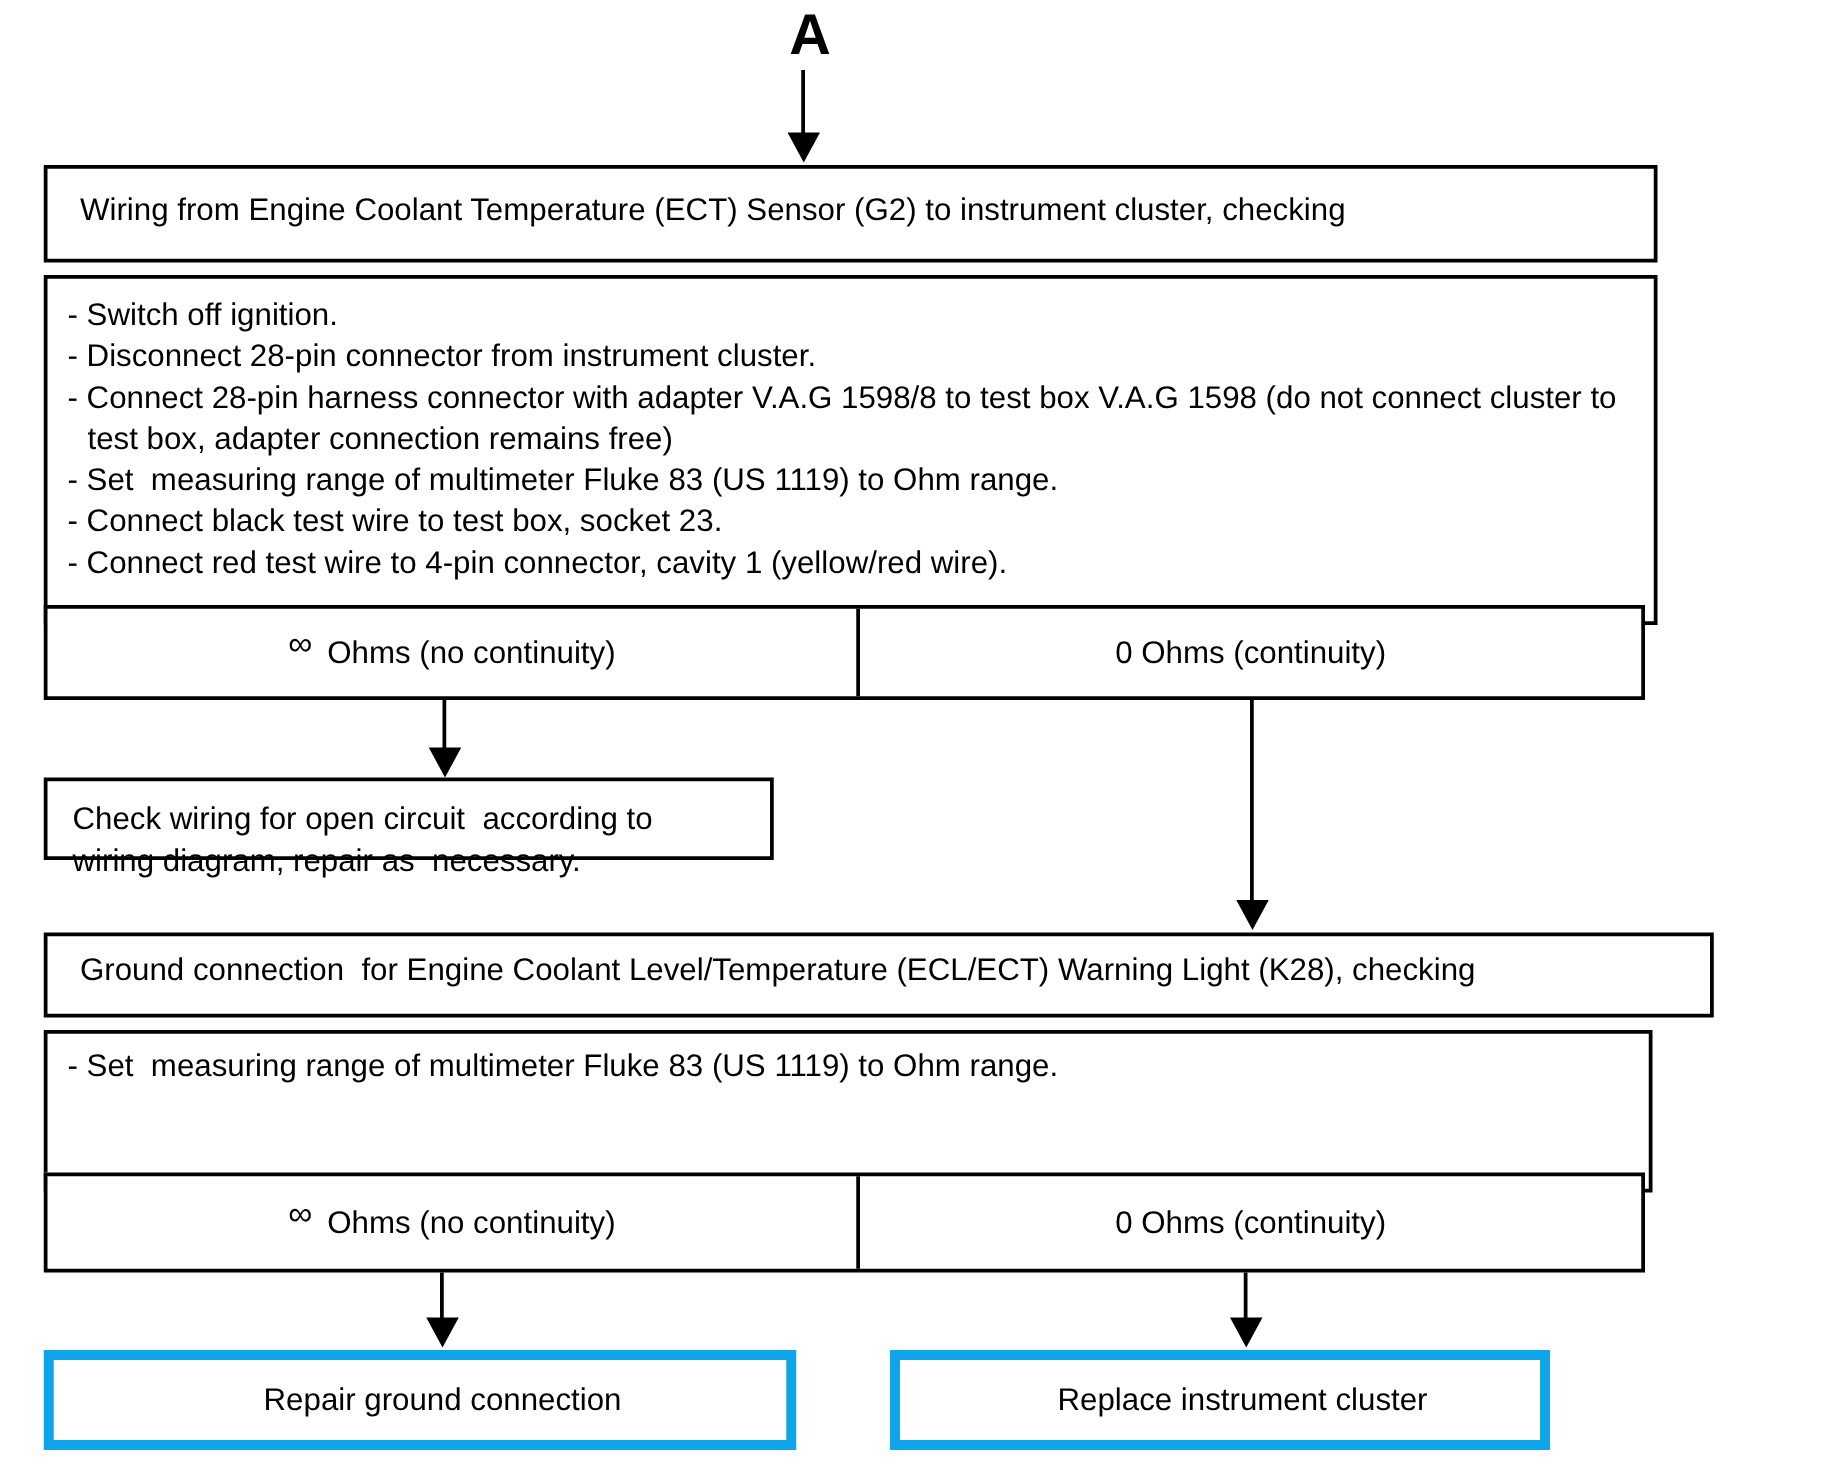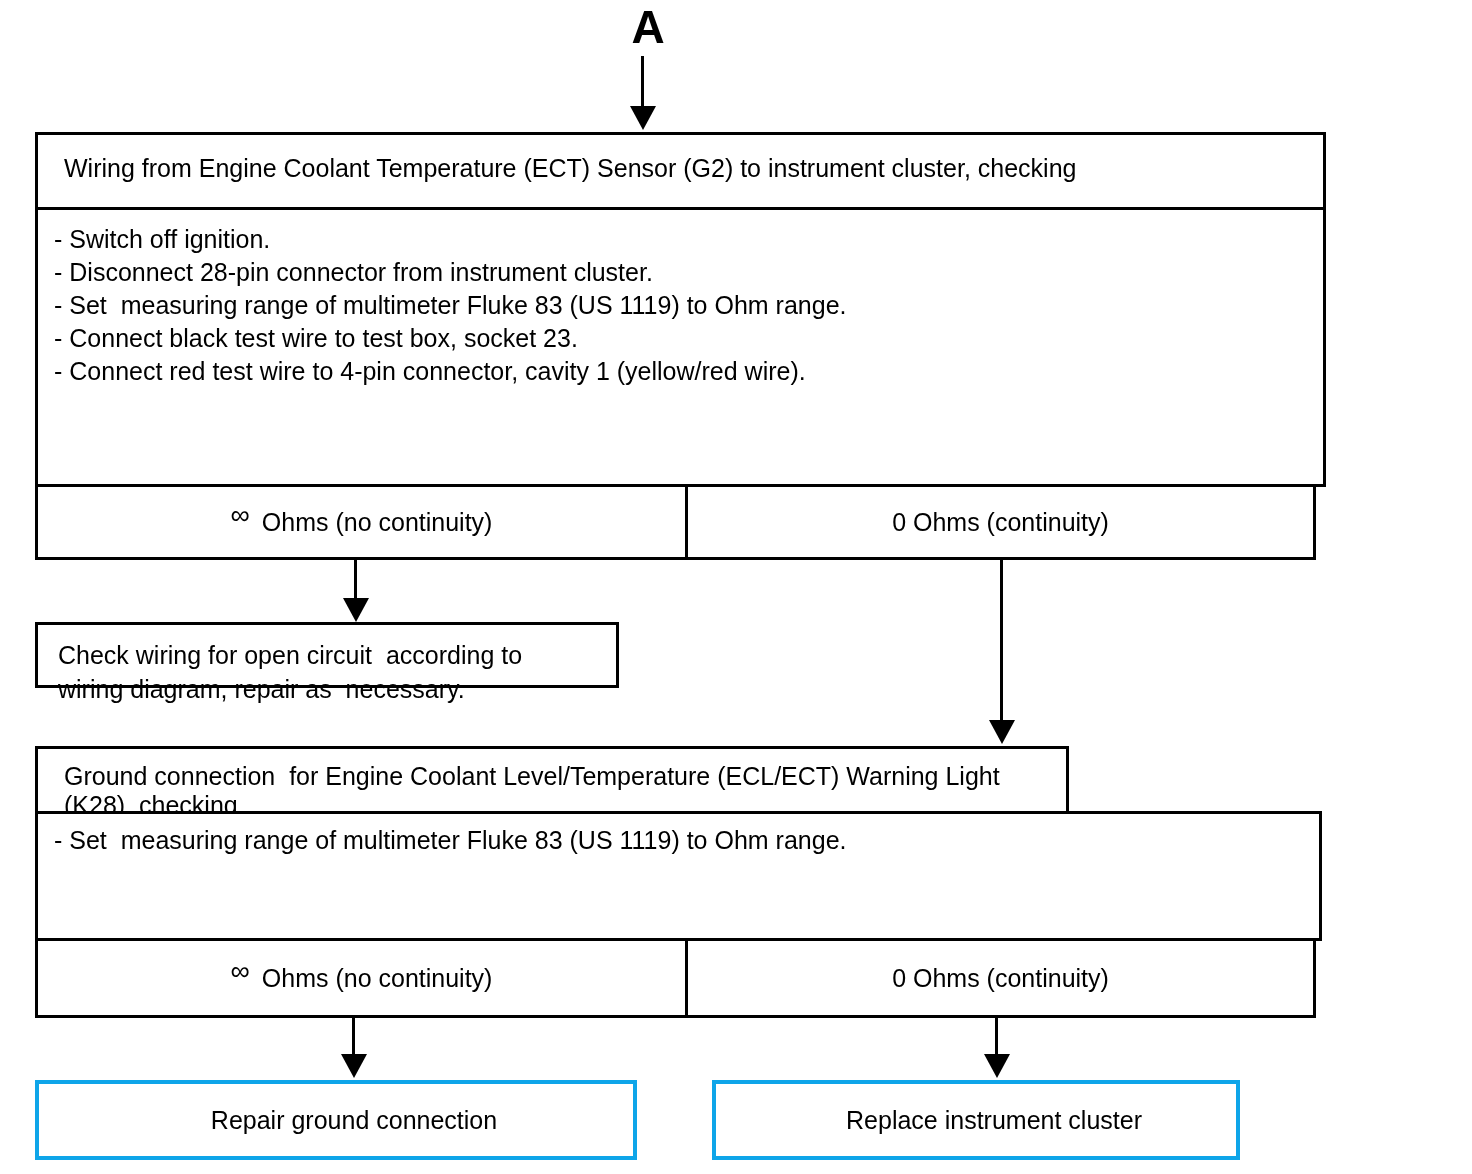--- a/index.html
+++ b/index.html
@@ -10,40 +10,40 @@
     color:#000;
     position:relative;
     overflow:hidden;
   }
   .panel {
     position:absolute; box-sizing:border-box;
     border:3px solid #000; background:#fff;
   }
   .txt { white-space:pre-wrap; }
   .title-row { font-size:25px; padding:19px 1px 0 26px; }
-  .ins { font-size:25px; line-height:33px; padding:13px 14px 0 16px; }
+  .ins { font-size:25px; line-height:33px; padding:13px 14px 0 16px;margin-top:13px; }
   .iline { white-space:pre-wrap; text-indent:-16px; padding-left:16px; }
   .results { display:flex; align-items:stretch; }
   .cell {
     display:flex; align-items:center; justify-content:center;
     font-size:25px; box-sizing:border-box;
   }
   .cell-left { width:650px; border-right:3px solid #000; }
   .cell-right { flex:1; }
   .inf-sym { font-size:27px; position:relative; top:-7px; margin-right:12px; }
   .vline { position:absolute; width:3px; background:#000; }
   .ahead {
     position:absolute; width:0; height:0;
     border-left:13px solid transparent;
     border-right:13px solid transparent;
     border-top:24px solid #000;
   }
   .action-box {
     position:absolute; box-sizing:border-box;
-    border:4px solid #0ea5e9; background:#fff;
+    border:8px solid #0ea5e9; background:#fff;
     display:flex; align-items:center; justify-content:center;
     font-size:25px;
     padding-left:36px;
   }
   .connector-a {
     position:absolute; left:598px; top:0; width:100px;
     text-align:center; font-size:46px; font-weight:bold;
   }
   .check-box {
     position:absolute; box-sizing:border-box;
@@ -59,20 +59,21 @@
 <div>
   <div class="vline" style="left:641px; top:56px; height:52px;"></div>
   <div class="ahead" style="left:630px; top:106px;"></div>
 </div>
 
 <div class="panel title-row txt" style="left:35px; top:132px; width:1291px; height:78px;">Wiring from Engine Coolant Temperature (ECT) Sensor (G2) to instrument cluster, checking</div>
 
 <div class="panel ins" style="left:35px; top:207px; width:1291px; height:280px;">
   <div class="iline">- Switch off ignition.</div>
   <div class="iline">- Disconnect 28-pin connector from instrument cluster.</div>
+  <div class="iline">- Connect 28-pin harness connector with adapter V.A.G 1598/8 to test box V.A.G 1598 (do not connect cluster to test box, adapter connection remains free)</div>
   <div class="iline">- Set  measuring range of multimeter Fluke 83 (US 1119) to Ohm range.</div>
   <div class="iline">- Connect black test wire to test box, socket 23.</div>
   <div class="iline">- Connect red test wire to 4-pin connector, cavity 1 (yellow/red wire).</div>
 </div>
 
 <div class="panel results" style="left:35px; top:484px; width:1281px; height:76px;">
   <div class="cell cell-left">
     <span class="inf-sym">∞</span>
     <span class="txt">Ohms (no continuity)</span>
   </div>
@@ -84,21 +85,21 @@
   <div class="ahead" style="left:343px; top:598px;"></div>
 </div>
 
 <div>
   <div class="vline" style="left:1000px; top:560px; height:162px;"></div>
   <div class="ahead" style="left:989px; top:720px;"></div>
 </div>
 
 <div class="check-box txt" style="left:35px; top:622px; width:584px; height:66px;">Check wiring for open circuit  according to wiring diagram, repair as  necessary.</div>
 
-<div class="panel title-row txt" style="left:35px; top:746px; width:1034px; height:68px; padding-top:13px;">Ground connection  for Engine Coolant Level/Temperature (ECL/ECT) Warning Light (K28), checking</div>
+<div class="panel title-row txt" style="left:35px; top:746px; width:1336px; height:68px; padding-top:13px;">Ground connection  for Engine Coolant Level/Temperature (ECL/ECT) Warning Light (K28), checking</div>
 
 <div class="panel ins" style="left:35px; top:811px; width:1287px; height:130px; padding-top:10px;">
   <div class="iline">- Set  measuring range of multimeter Fluke 83 (US 1119) to Ohm range.</div>
 </div>
 
 <div class="panel results" style="left:35px; top:938px; width:1281px; height:80px;">
   <div class="cell cell-left">
     <span class="inf-sym">∞</span>
     <span class="txt">Ohms (no continuity)</span>
   </div>

